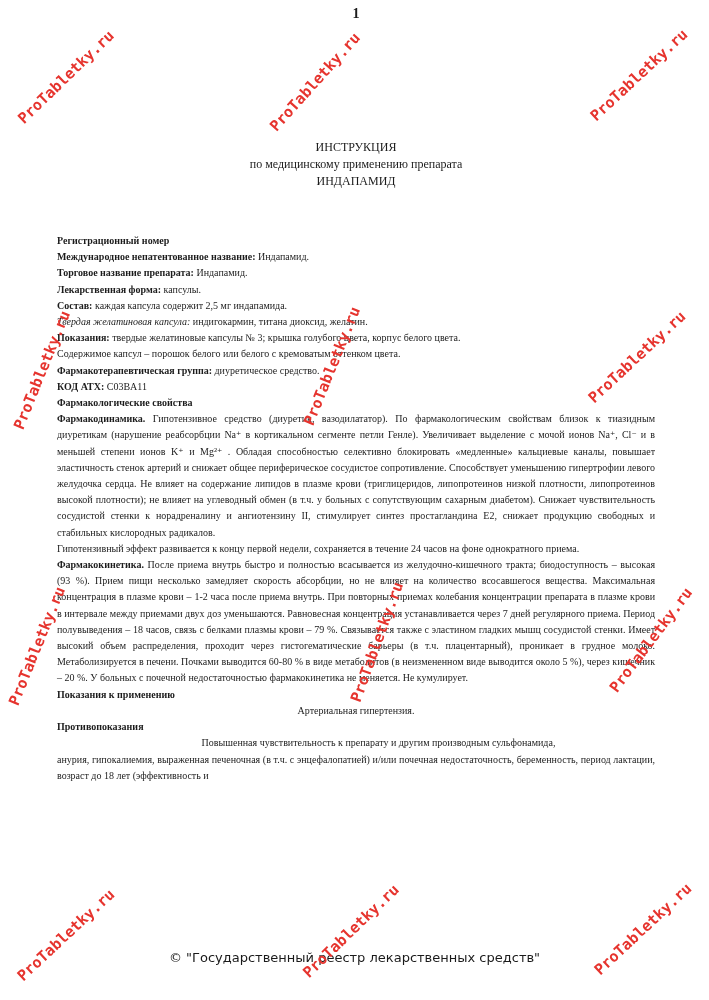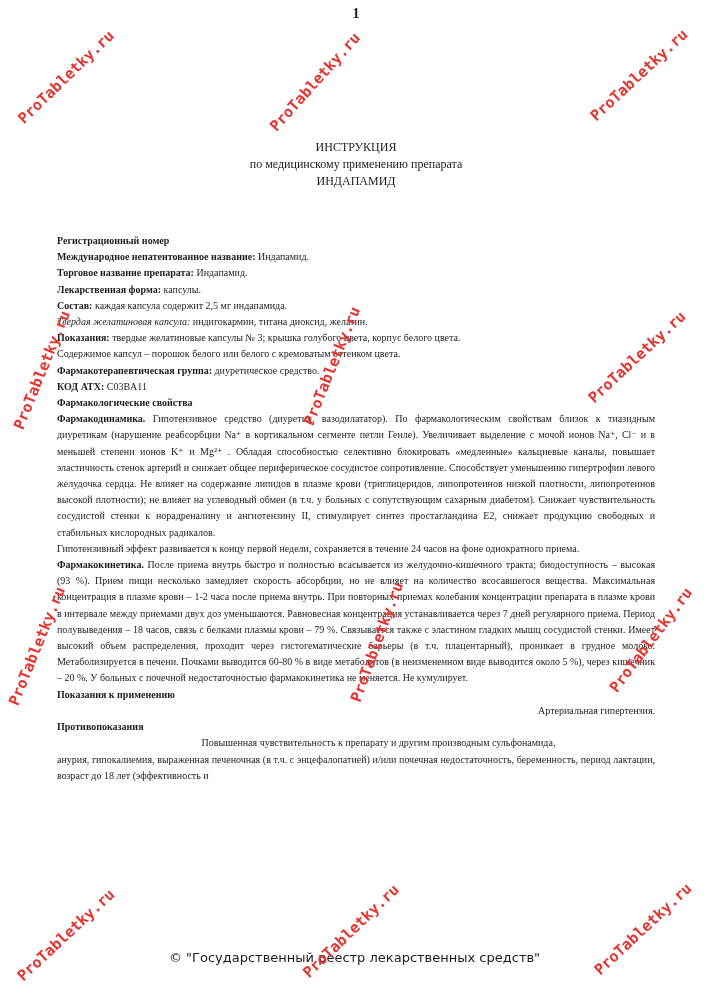--- a/index.html
+++ b/index.html
@@ -23,21 +23,21 @@
   .content{
     position:absolute;top:189px;left:57px;width:598px;
     font-size:10px;line-height:16.2px;
     text-align:justify;
     margin-top:44px;
   }
   .content p{margin:0;padding:0;}
   .lb{font-weight:bold;}
   .li{font-style:italic;}
   .indent{text-indent:45px;text-align:center;}
-  .noj{text-align:right;}
+  .noj{text-align:center;}
   .footer{
     position:absolute;top:950px;left:0;width:709px;
     text-align:center;
     font-family:"DejaVu Sans","Liberation Sans",sans-serif;
     font-size:13px;color:#1a1a1a;
   }
   .wm{
     position:absolute;
     font-family:"DejaVu Sans Mono","Liberation Mono",monospace;
     font-weight:bold;font-size:15px;

